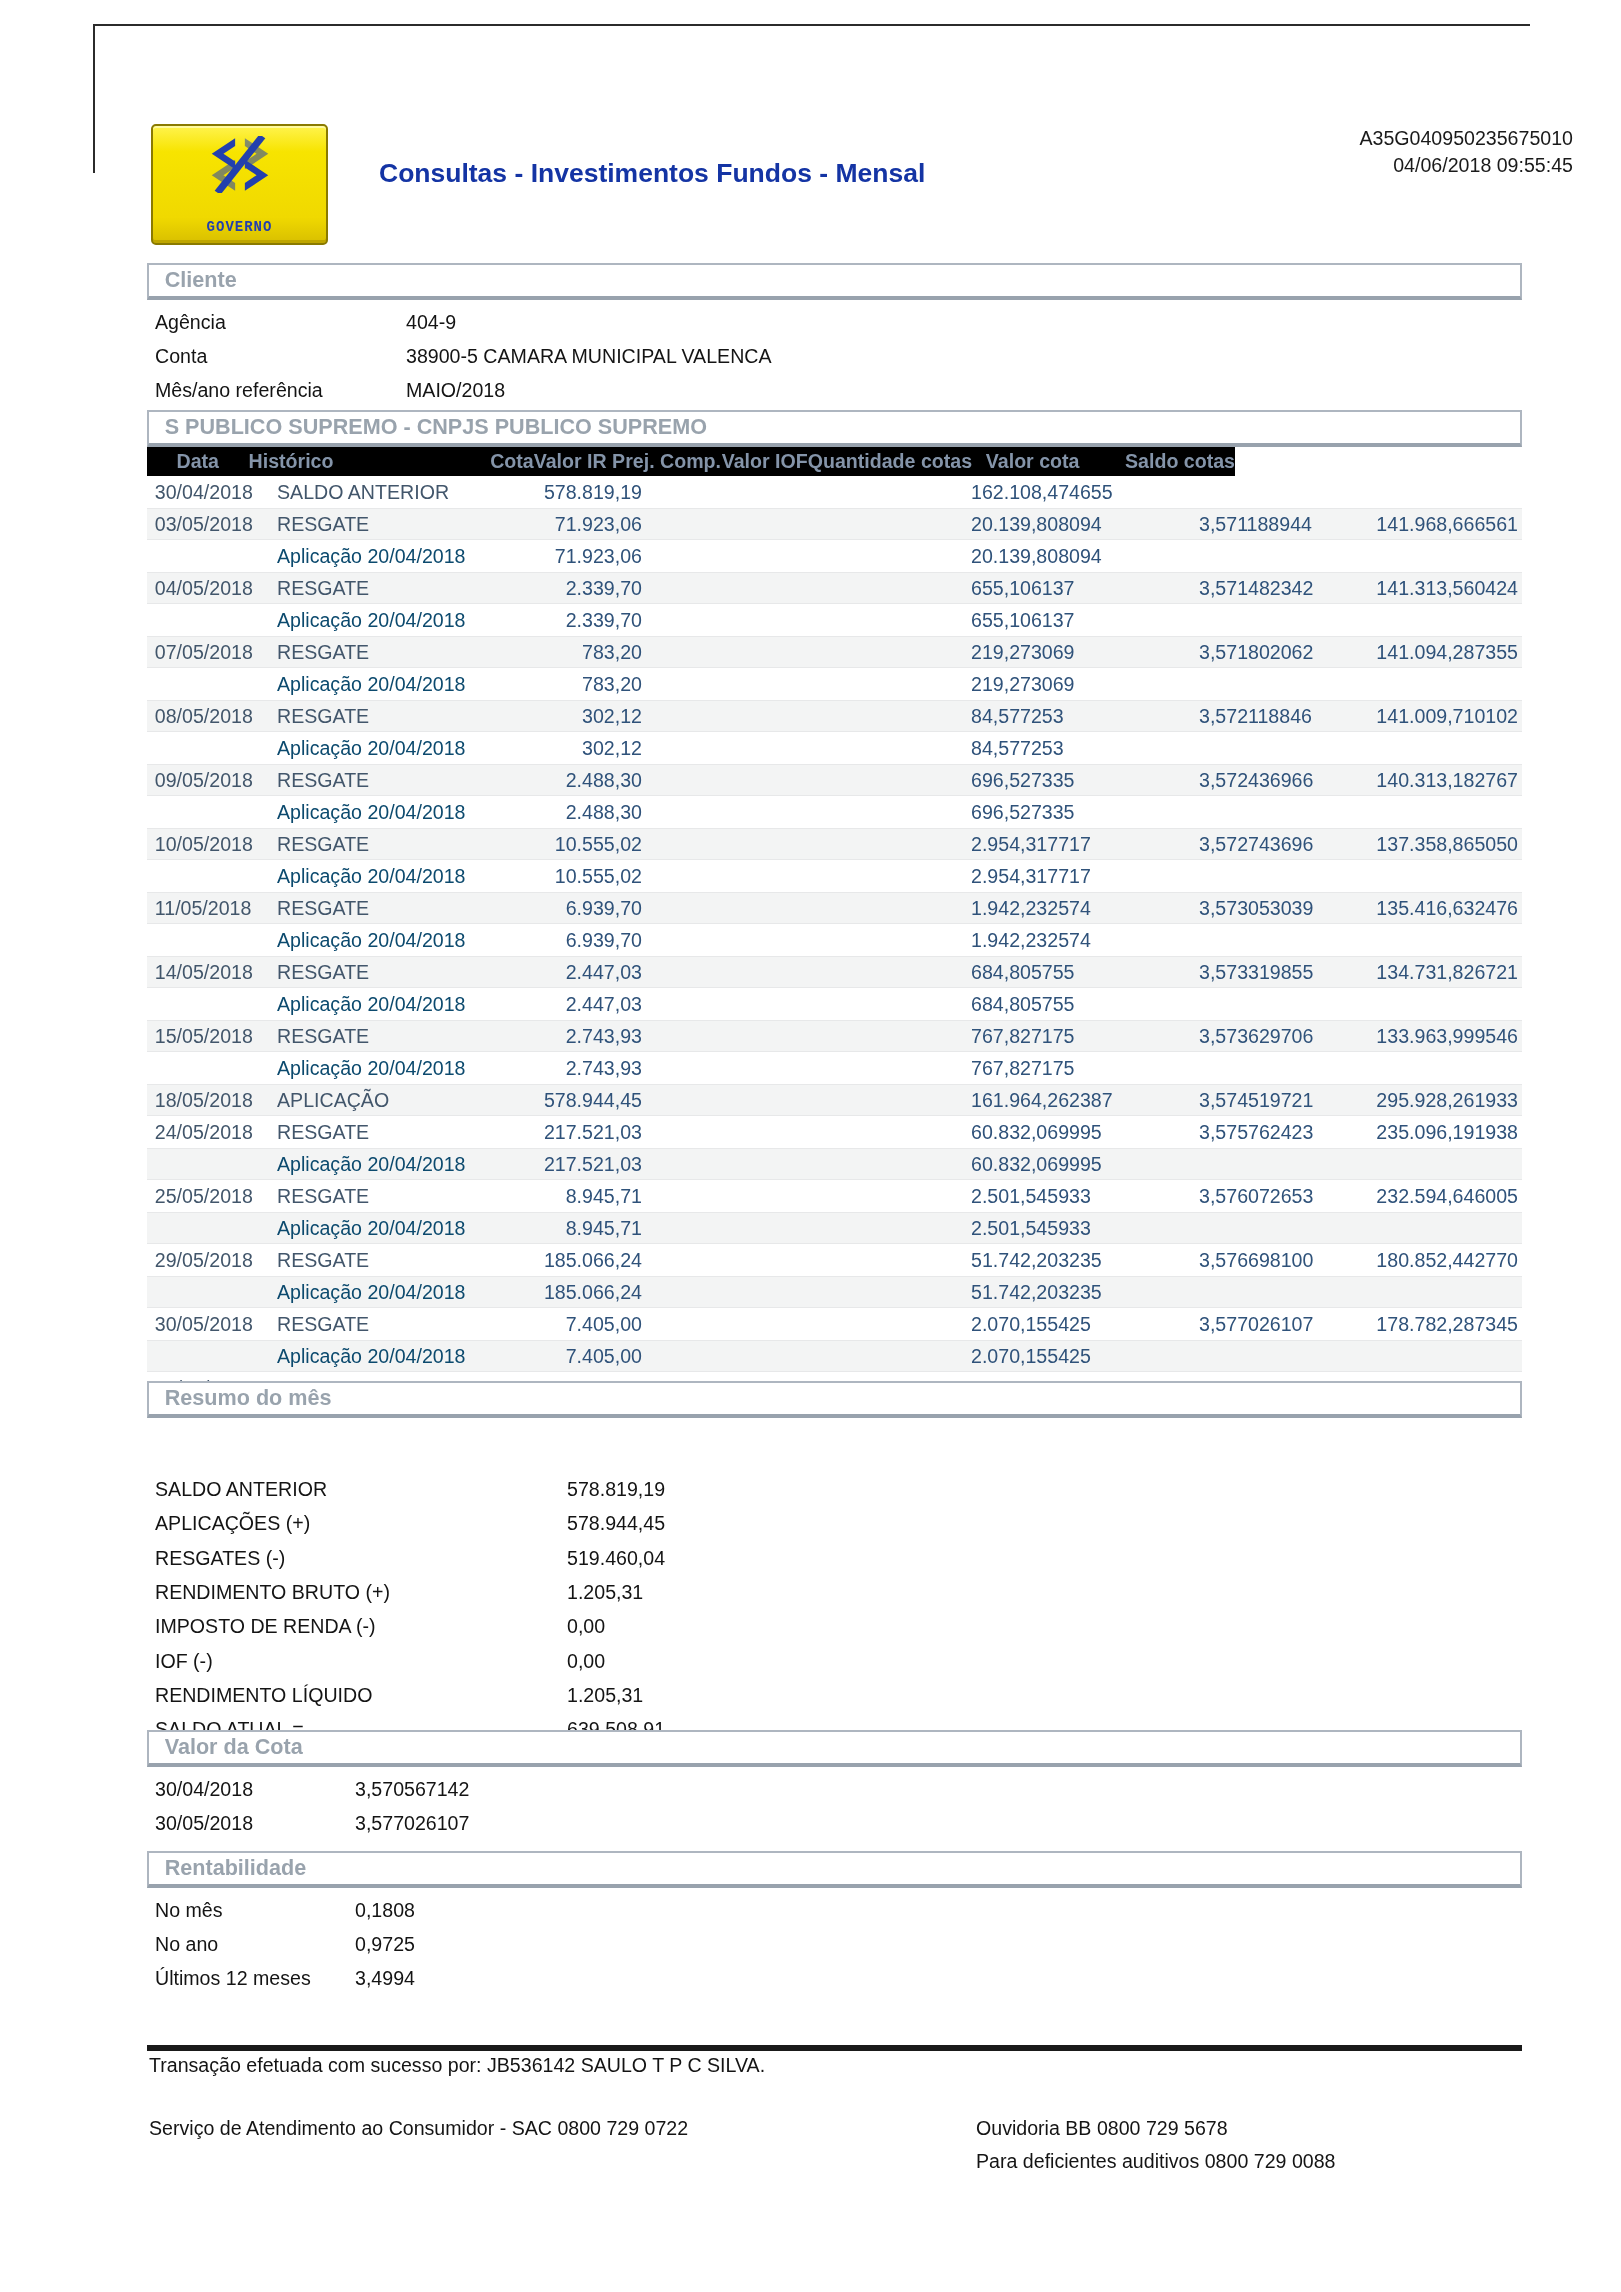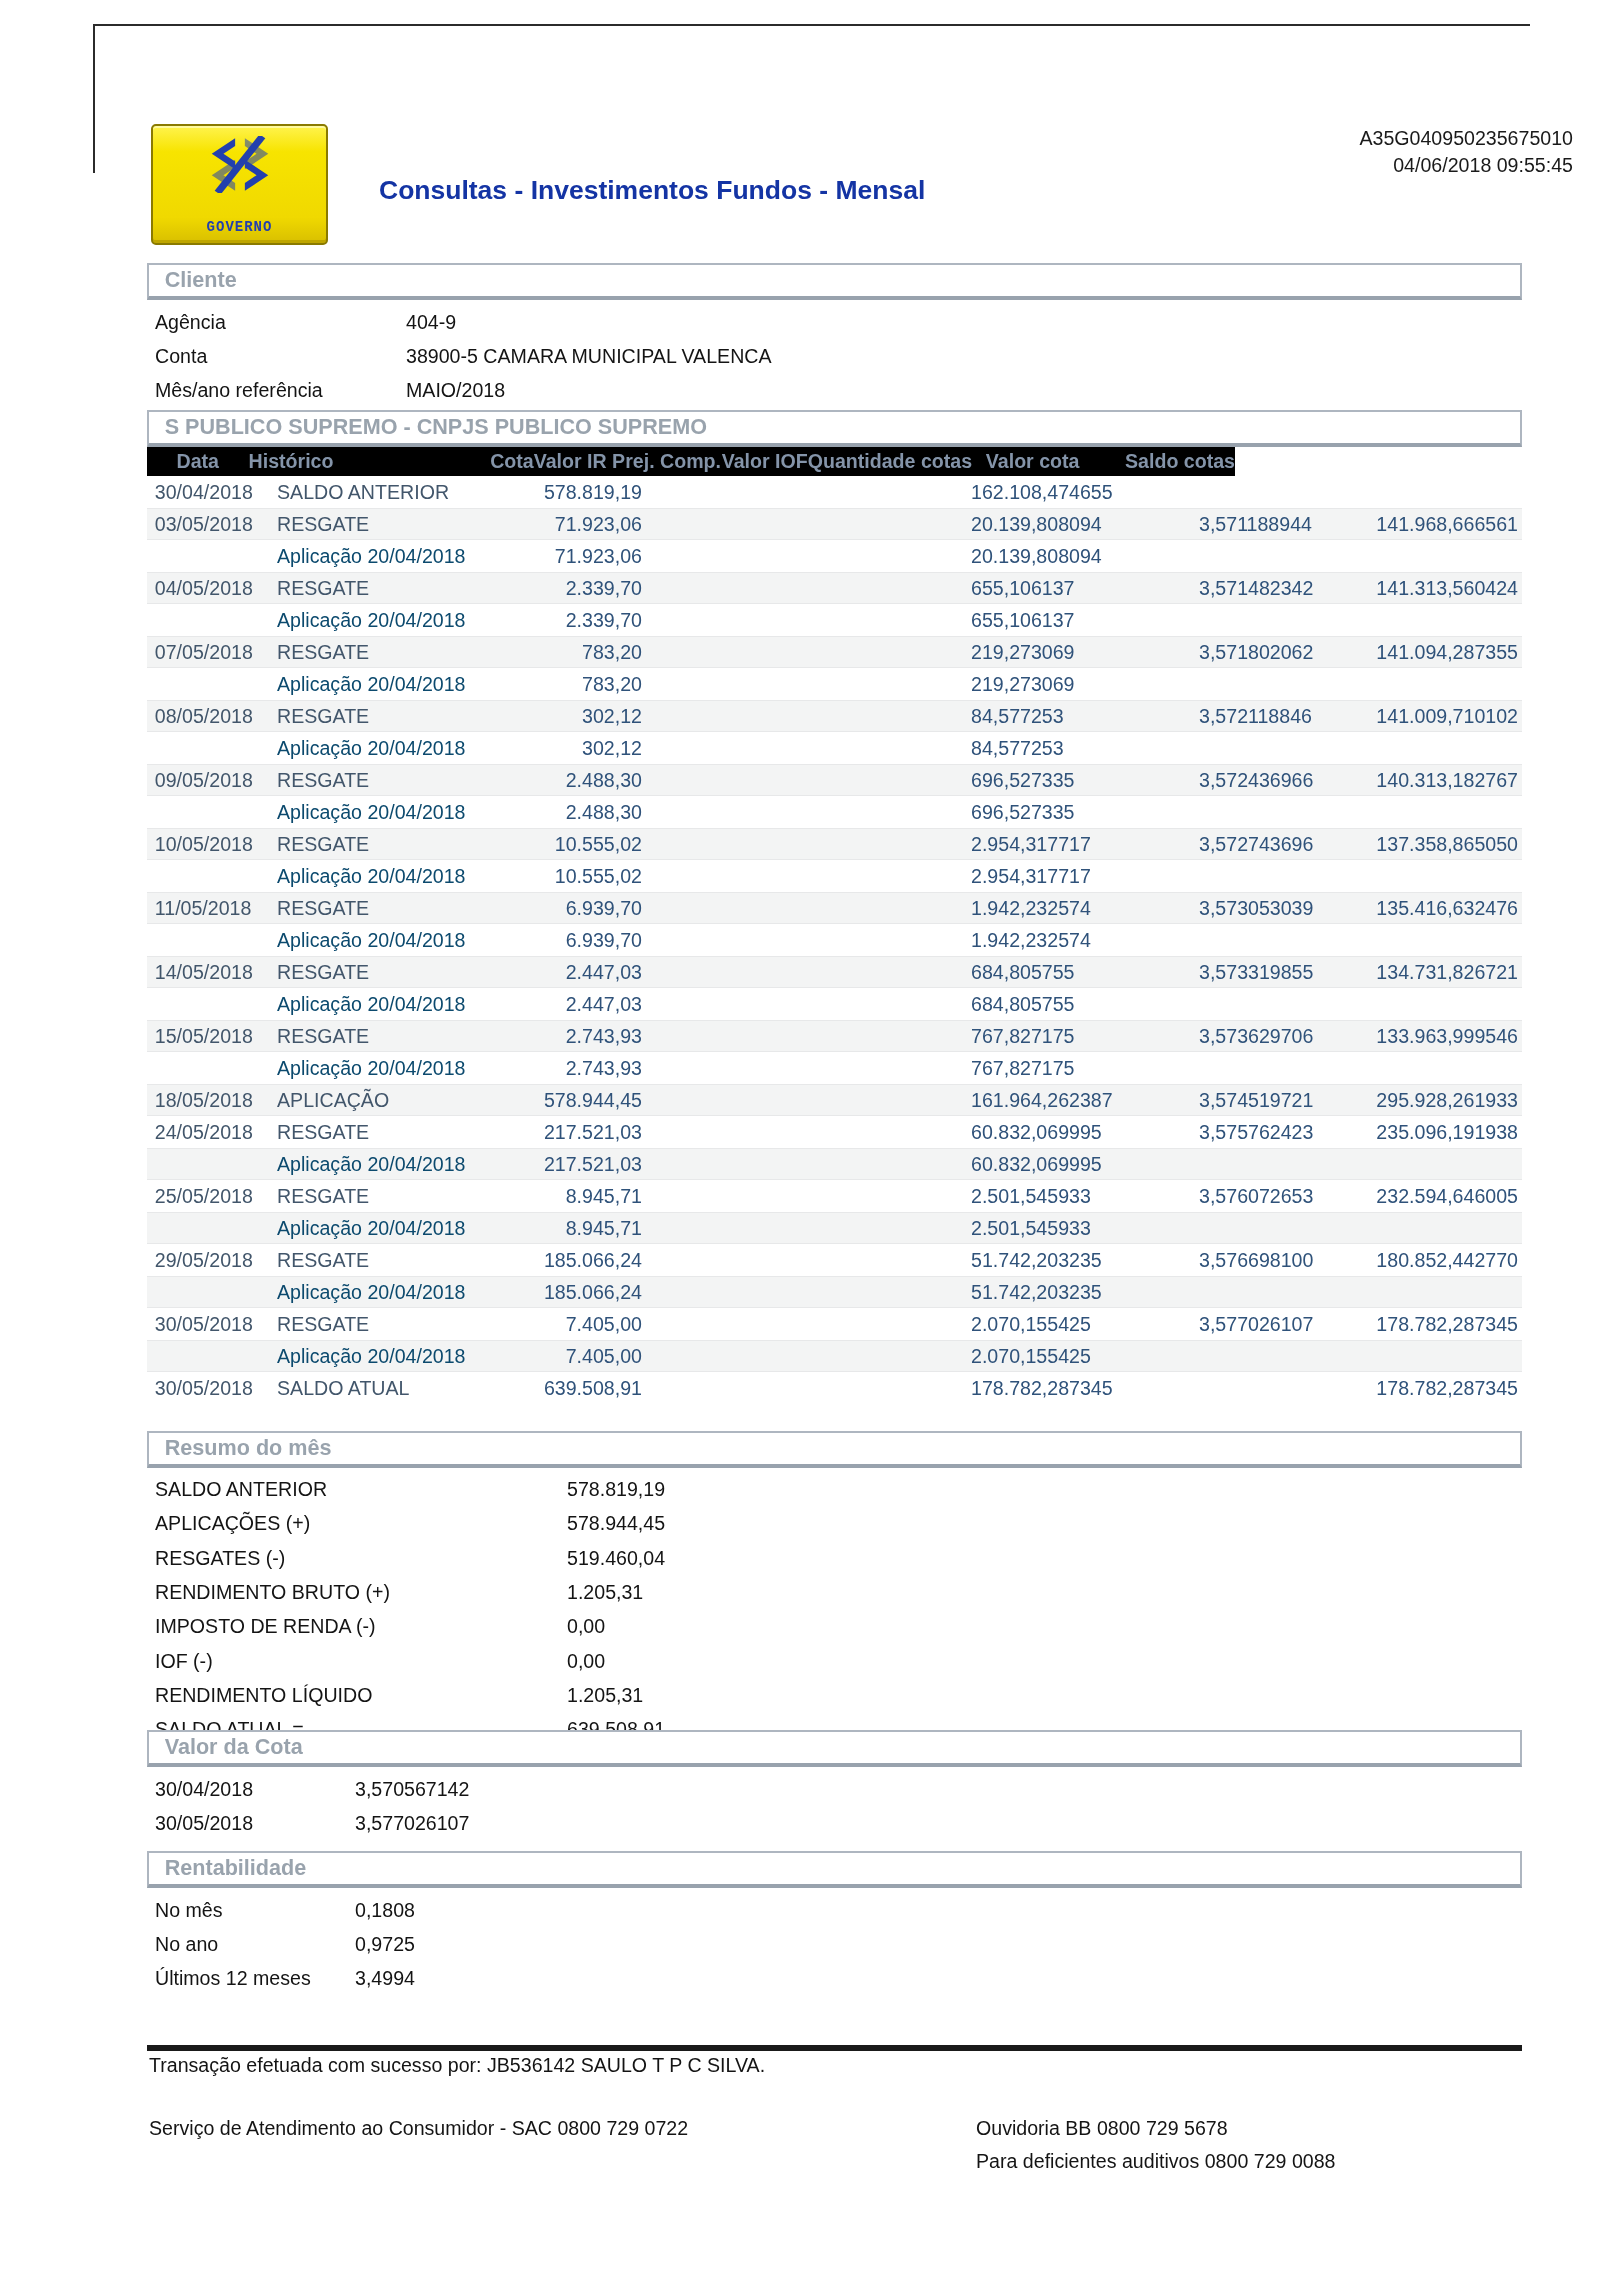--- a/index.html
+++ b/index.html
@@ -12,21 +12,21 @@
 
   
   .logo{position:absolute;left:151px;top:124px;width:173px;height:117px;
         background:linear-gradient(180deg,#fff34d 0%,#f7e400 22%,#f0d900 78%,#d8bf00 100%);
         border:2px solid #8a7a00;border-radius:4.9px;
         box-shadow:inset 0 2px 0 #fffa9e, inset 0 -2.9px 0 #bfa600;
         display:flex;flex-direction:column;align-items:center;justify-content:flex-end;}
   .logo-glyph{position:absolute;left:50%;top:9.8px;transform:translateX(-50%);}
   .logo-text{font-weight:bold;font-size:14px;letter-spacing:1px;color:#2340ad;margin-bottom:7.8px;font-family:Liberation Mono, monospace;}
 
-  .title{position:absolute;left:379px;top:175px;font-size:26.5px;font-weight:bold;color:#1434a4;}
+  .title{position:absolute;left:379px;top:158px;font-size:26.5px;font-weight:bold;color:#1434a4;}
 
   .doc-code{position:absolute;right:48px;top:125px;text-align:right;font-size:19.6px;color:#1a1a1a;line-height:26.5px;}
 
   
   .section-box{position:absolute;left:147px;width:1375px;height:37px;box-sizing:border-box;
         background:#ffffff;border:2px solid #aeb6c0;border-bottom:4.9px solid #98a2ad;
         line-height:29px;padding-left:15.7px;font-size:21.6px;font-weight:bold;color:#99a3ad;}
 
   .kv-row{position:absolute;height:34px;line-height:34px;font-size:19.6px;color:#141414;}
   .kv-label{position:absolute;left:155px;white-space:nowrap;}
@@ -396,21 +396,21 @@
         <div class="cell c-hist">SALDO ATUAL</div>
         <div class="cell c-val">639.508,91</div>
         <div class="cell c-ir"></div>
         <div class="cell c-iof"></div>
         <div class="cell c-qtd">178.782,287345</div>
         <div class="cell c-cota"></div>
         <div class="cell c-saldo">178.782,287345</div>
       </div>
     </div>
 
-  <div class="section-box" style="top:1431px">Resumo do mês</div>
+  <div class="section-box" style="top:1381px">Resumo do mês</div>
   <div id="resumo-rows">
       <div class="kv-row" style="top: 1472px;">
         <span class="kv-label">SALDO ANTERIOR</span>
         <span class="kv-value" style="left: 567px;">578.819,19</span>
       </div>
       <div class="kv-row" style="top: 1506px;">
         <span class="kv-label">APLICAÇÕES (+)</span>
         <span class="kv-value" style="left: 567px;">578.944,45</span>
       </div>
       <div class="kv-row" style="top: 1541px;">

